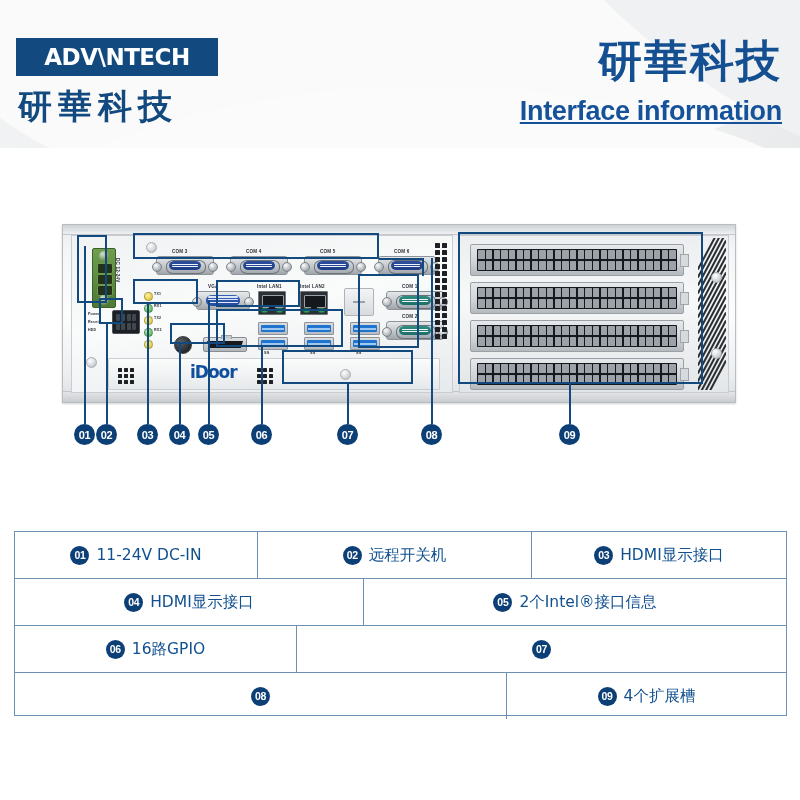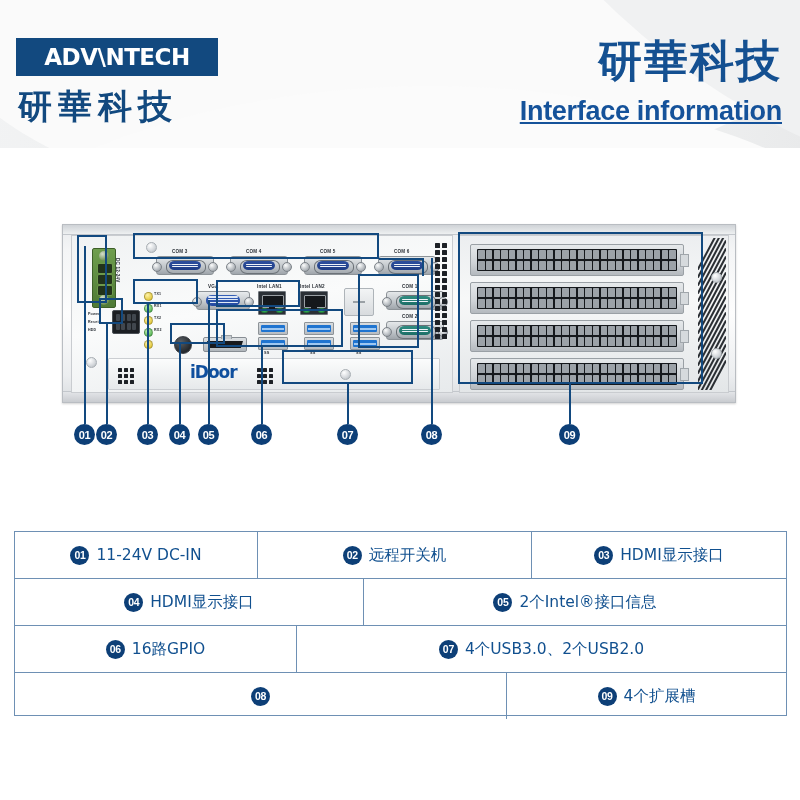--- a/index.html
+++ b/index.html
@@ -749,21 +749,20 @@
       </div>
     </div>
 
     <div class="trow">
       <div class="tcell" style="width:281px;">
         <span class="tbadge">06</span>
         <span class="ttext">16路GPIO</span>
       </div>
       <div class="tcell" style="width:490px;">
         <span class="tbadge">07</span>
-        <span class="ttext">4个USB3.0、2个USB2.0</span>
       </div>
     </div>
 
     <div class="trow">
       <div class="tcell" style="width:491px;">
         <span class="tbadge">08</span>
       </div>
       <div class="tcell" style="width:280px;">
         <span class="tbadge">09</span>
         <span class="ttext">4个扩展槽</span>

